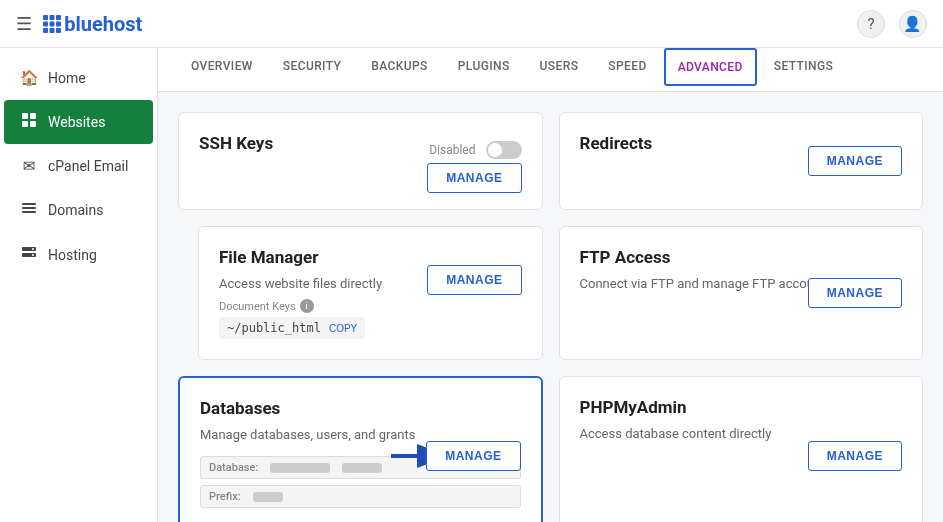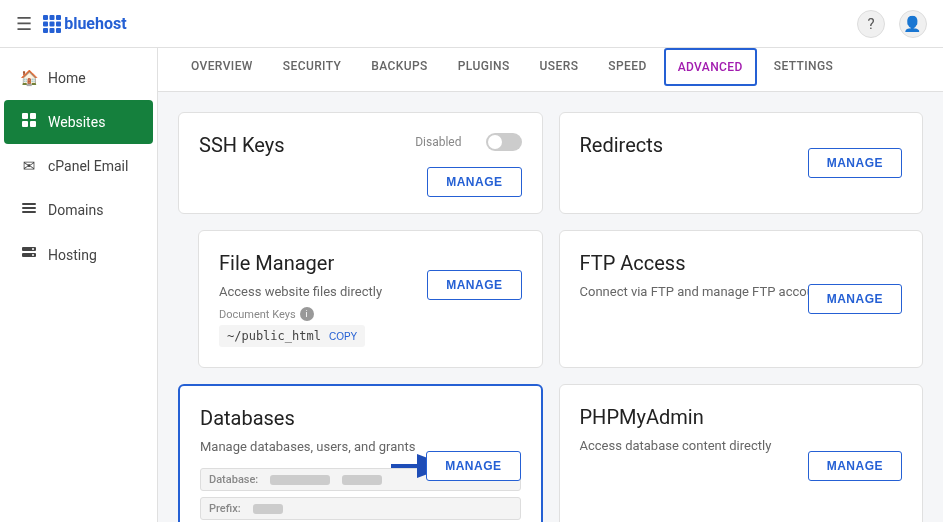--- a/index.html
+++ b/index.html
@@ -11,21 +11,21 @@
       background: #fff;
       border-bottom: 1px solid #e0e0e0;
       display: flex;
       align-items: center;
       padding: 0 16px;
       justify-content: space-between;
       flex-shrink: 0;
     }
     .top-nav-left { display: flex; align-items: center; gap: 10px; }
     .hamburger-icon { color: #555; font-size: 18px; cursor: pointer; }
-    .logo { display: flex; align-items: center; gap: 6px; color: #2560d4; font-weight: 700; font-size: 16px; }
+    .logo { display: flex; align-items: center; gap: 6px; color: #2560d4; font-weight: 700; font-size: 20px; }
     .top-nav-right { display: flex; align-items: center; gap: 14px; }
     .nav-icon { width: 28px; height: 28px; border-radius: 50%; background: #f0f0f0; display: flex; align-items: center; justify-content: center; cursor: pointer; color: #555; font-size: 15px; border: 1px solid #ddd; }
 
     
     .layout { display: flex; flex: 1; overflow: hidden; }
 
     
     .sidebar {
       width: 158px;
       background: #fff;
@@ -87,22 +87,22 @@
       border: 1px solid #e0e0e0;
       border-radius: 6px;
       padding: 20px;
       position: relative;
     }
     .card.highlighted {
       border: 2px solid #2560d4;
     }
 
     .card-title {
-      font-size: 20px;
-      font-weight: 400;
+      font-size: 17px;
+      font-weight: 700;
       color: #222;
       margin-bottom: 8px;
     }
     .card-desc {
       font-size: 13px;
       color: #666;
       margin-bottom: 12px;
       line-height: 1.4;
     }
 
@@ -238,21 +238,21 @@
       <div class="tab">USERS</div>
       <div class="tab">SPEED</div>
       <div class="tab active">ADVANCED</div>
       <div class="tab">SETTINGS</div>
     </div>
 
     <div class="cards-area">
 
       <div class="card" style="min-height:90px;">
         <div class="card-title">SSH Keys</div>
-        <div style="position:absolute;right:20px;top:20px;display:flex;align-items:center;gap:24px;">
+        <div style="position:absolute;right:20px;top:28px;display:flex;align-items:center;gap:10px;">
           <span style="font-size:12px;color:#888;">Disabled</span>
           <div class="toggle-switch"></div>
         </div>
         <div style="margin-top:36px;">
           <button class="manage-btn-ssh" style="position:absolute;right:20px;bottom:16px;">MANAGE</button>
         </div>
       </div>
 
       <div class="card" style="min-height:90px;">
         <div class="card-title">Redirects</div>

